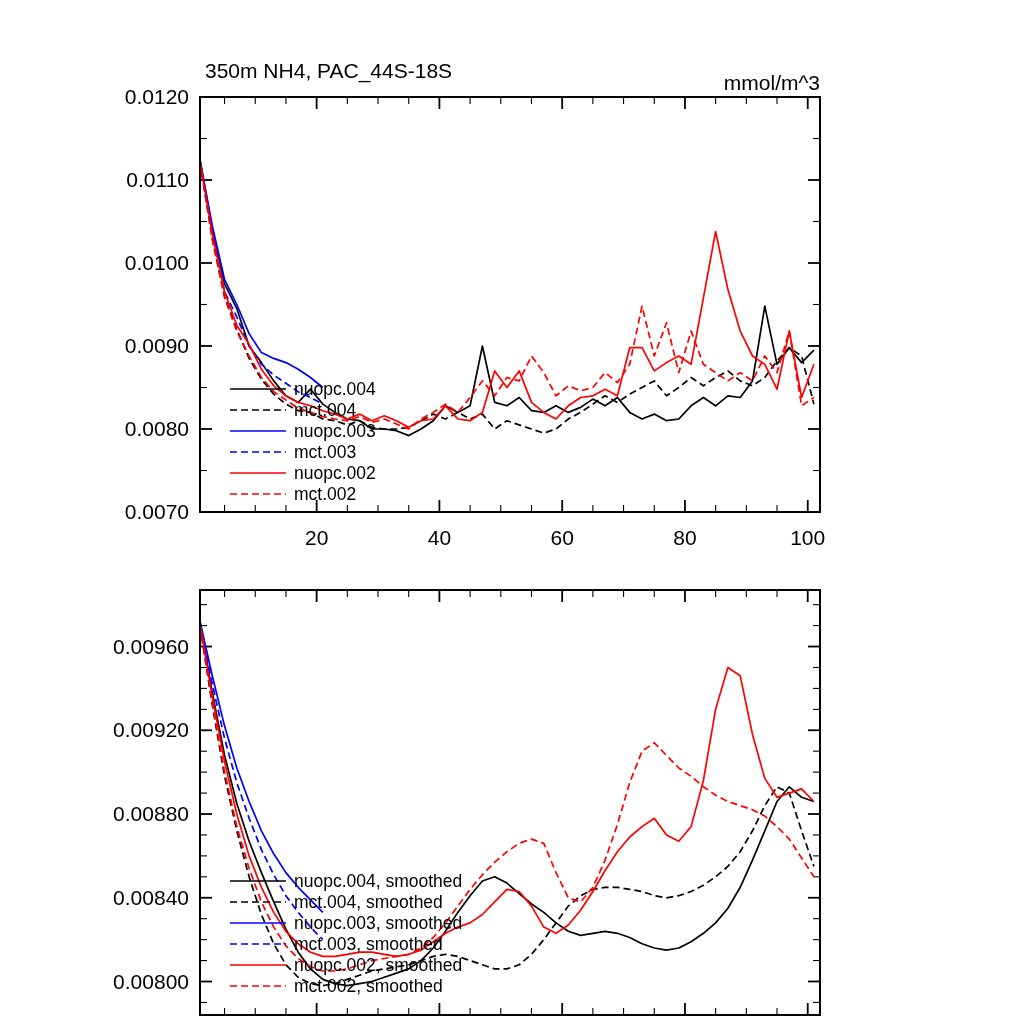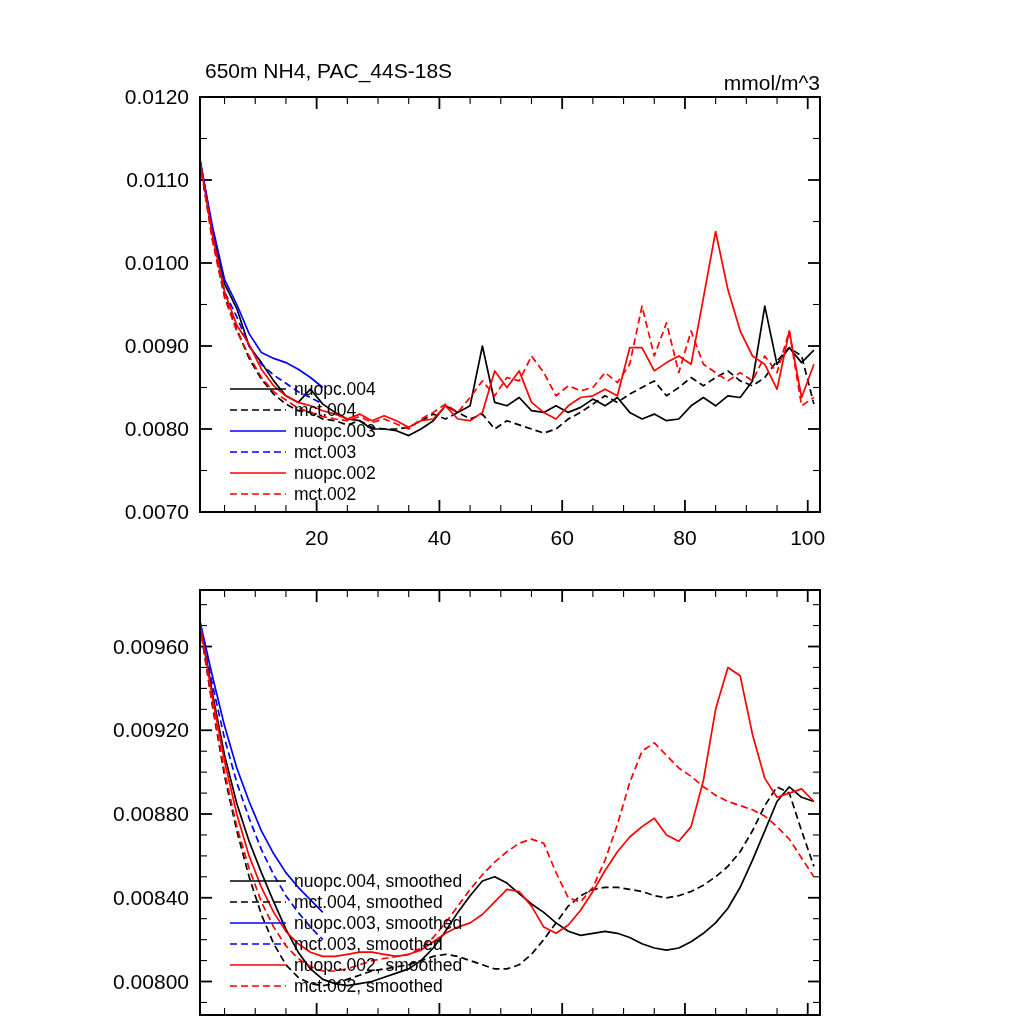--- a/index.html
+++ b/index.html
@@ -6,21 +6,21 @@
   .canvas{position:relative;width:1024px;height:1024px;background:#ffffff;overflow:hidden;
           font-family:"Liberation Sans",sans-serif;color:#000;}
   .plot-title{position:absolute;font-size:21px;line-height:21px;white-space:nowrap;}
   .plot-title.right{text-align:right;}
   #plot-svg{position:absolute;left:0;top:0;}
 </style>
 </head>
 <body>
 
 <div class="canvas">
-  <div class="plot-title" style="left:205px;top:60px;">650m NH4, PAC_44S-18S</div>
+  <div class="plot-title" style="left:205px;top:60px;">350m NH4, PAC_44S-18S</div>
   <div class="plot-title right" style="right:204px;top:72px;text-align:center;">mmol/m^3</div>
   <svg id="plot-svg" width="1024" height="1024">
       <g>
         <line x1="224.55445544554456" y1="512" x2="224.55445544554456" y2="505" stroke="#000" stroke-width="1.1"></line>
         <line x1="224.55445544554456" y1="97" x2="224.55445544554456" y2="104" stroke="#000" stroke-width="1.1"></line>
         <line x1="255.24752475247524" y1="512" x2="255.24752475247524" y2="505" stroke="#000" stroke-width="1.1"></line>
         <line x1="255.24752475247524" y1="97" x2="255.24752475247524" y2="104" stroke="#000" stroke-width="1.1"></line>
         <line x1="285.94059405940595" y1="512" x2="285.94059405940595" y2="505" stroke="#000" stroke-width="1.1"></line>
         <line x1="285.94059405940595" y1="97" x2="285.94059405940595" y2="104" stroke="#000" stroke-width="1.1"></line>
         <line x1="316.63366336633663" y1="512" x2="316.63366336633663" y2="500" stroke="#000" stroke-width="1.8"></line>

